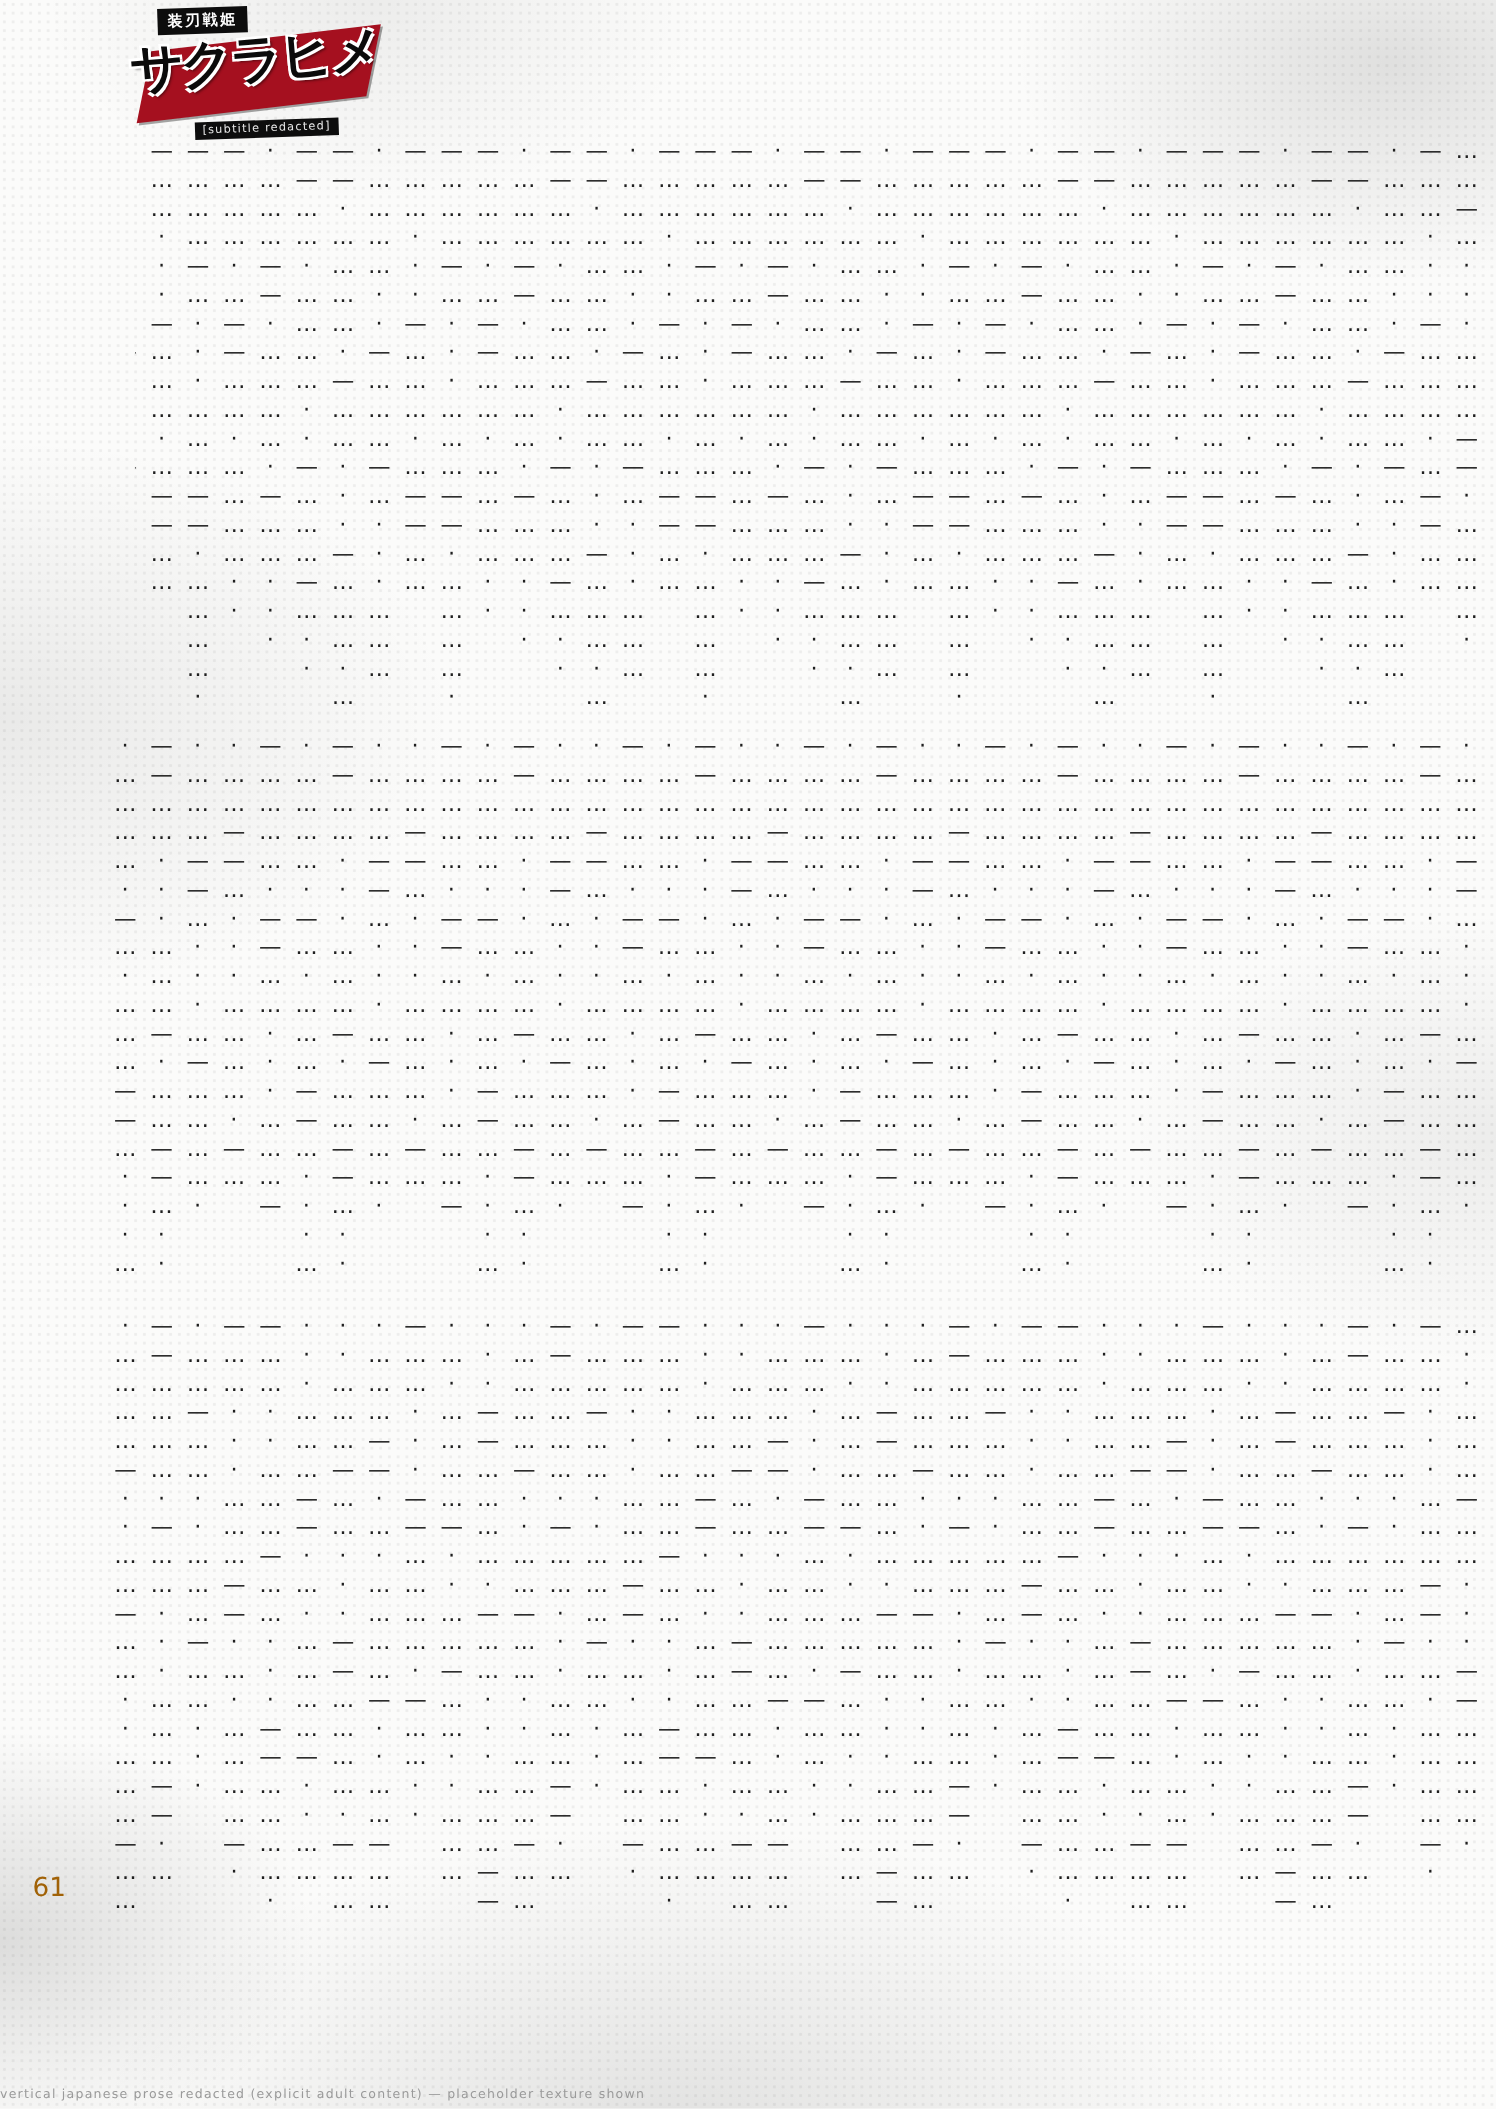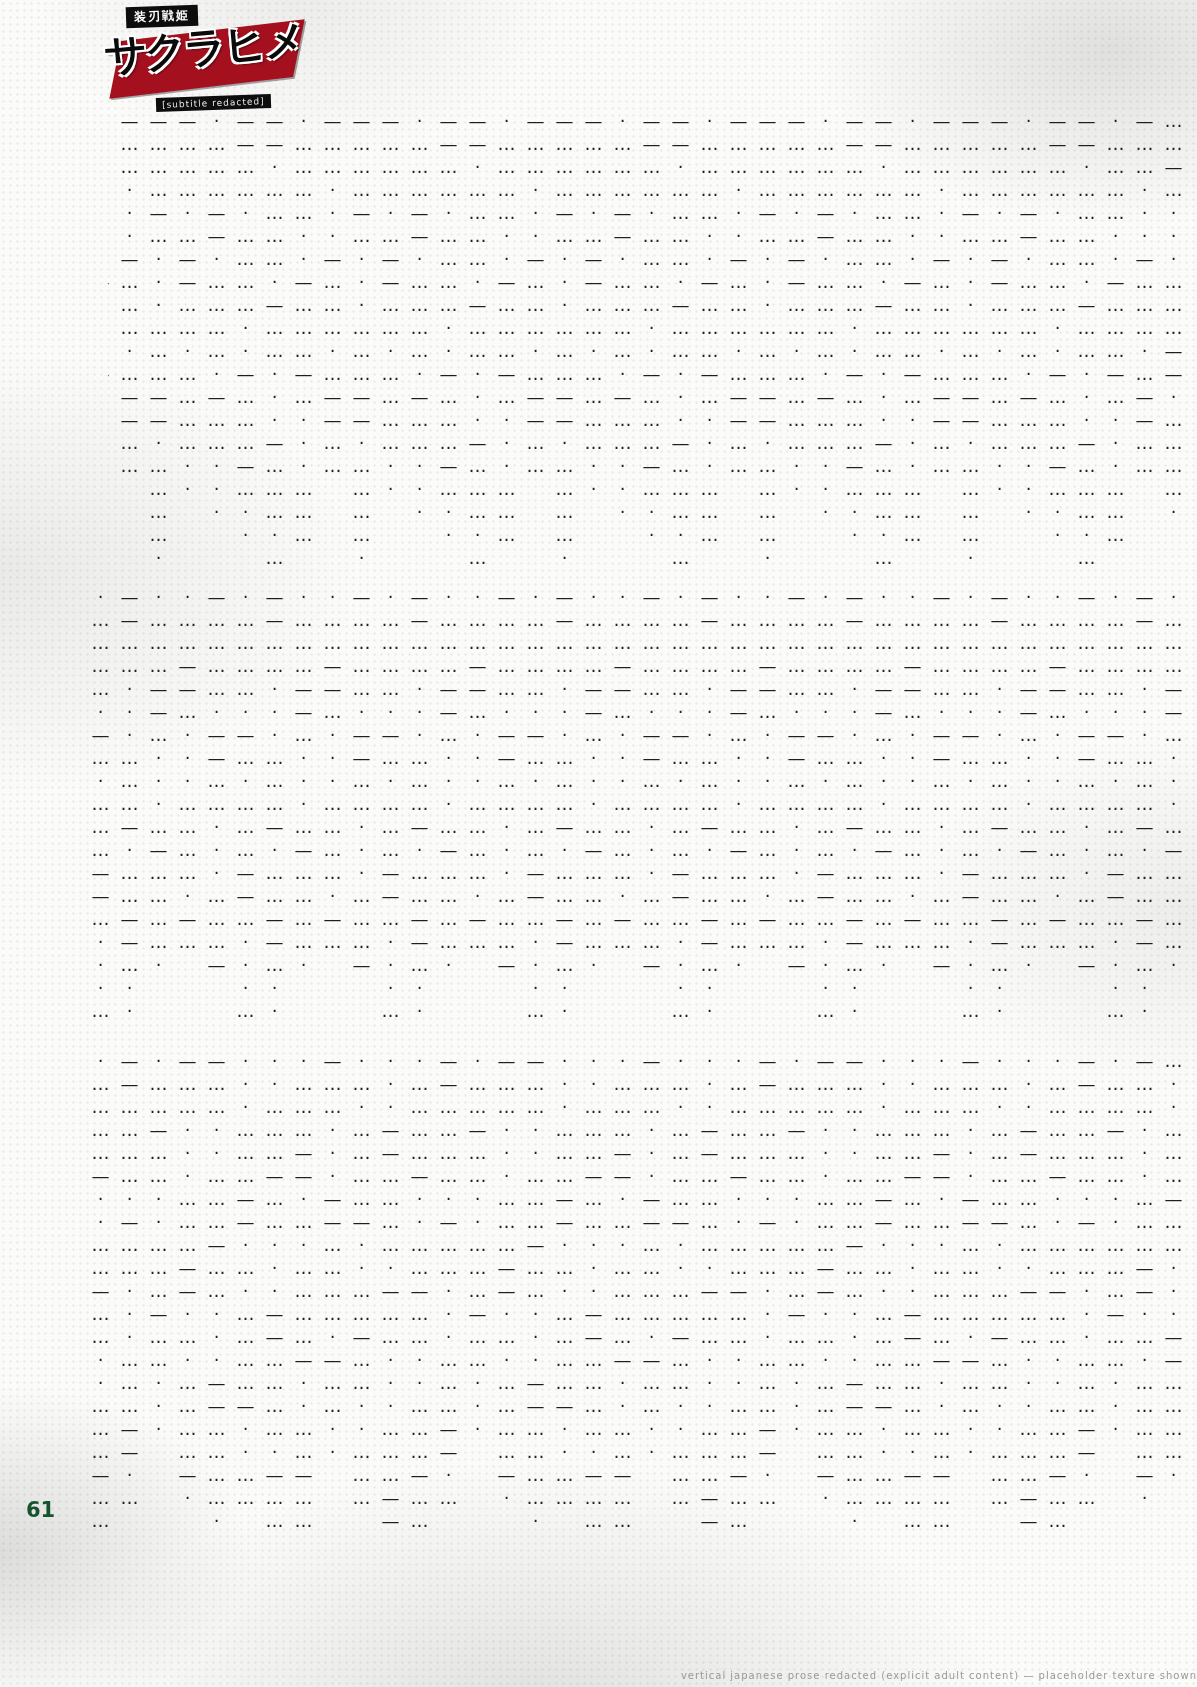--- a/index.html
+++ b/index.html
@@ -78,27 +78,26 @@
     overflow:hidden;
     z-index:2;
     word-break:break-all;
   }
   #band-1 { top:110px; right:9px;  width:1080px; height:460px; }
   #band-2 { top:586px; left:85px;  width:1103px; height:452px; }
   #band-3 { top:1050px; left:85px; width:1103px; height:486px; }
 
   .page-number {
     position:absolute; left:26px; top:1498px;
-    font-size:21px; color:#14532d; z-index:3;
+    font-size:21px; color:#a16207; z-index:3;
     font-family:"DejaVu Sans", sans-serif;
-    font-weight:bold;
   }
   .redaction-note {
     position:absolute; left:0; right:0; bottom:6px;
-    text-align:right; font-size:10px; color:#9a9a9a; z-index:4;
+    text-align:left; font-size:10px; color:#9a9a9a; z-index:4;
     letter-spacing:1px;
   }
 </style>
 </head>
 <body>
 
 <div class="halftone-clouds"></div>
 <div class="halftone-dots"></div>
 
 <div class="logo">

